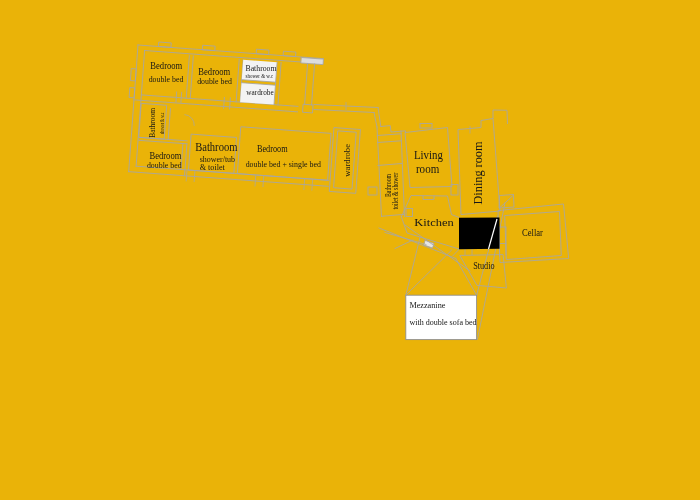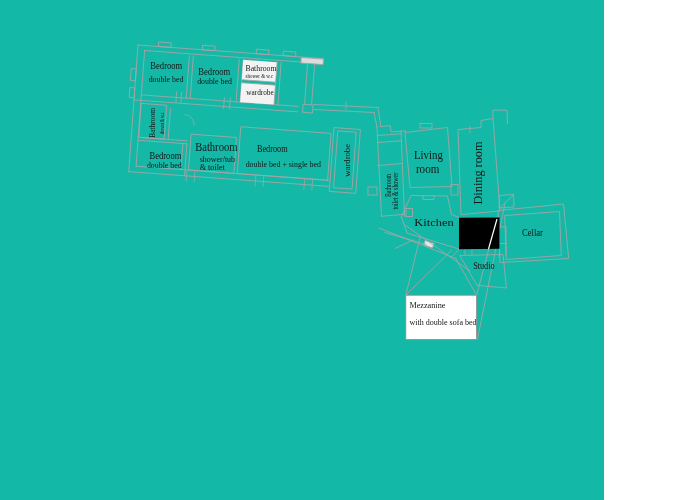--- a/index.html
+++ b/index.html
@@ -1,16 +1,16 @@
 <!DOCTYPE html>
 <html><head>
 <meta charset="utf-8">
 <style>
   html,body{margin:0;padding:0;background:#fff;}
-  .page{position:relative;width:604px;height:500px;background:#14b8a6;overflow:hidden;}
+  .page{position:relative;width:700px;height:500px;background:#eab308;overflow:hidden;}
   svg{position:absolute;left:0;top:0;}
   text{font-family:"Liberation Serif", serif;fill:#161616;}
 </style>
 </head>
 <body>
 <div class="page">
 <svg width="700" height="500" viewBox="0 0 700 500">
 
 <g transform="translate(138,45) rotate(4.2)" stroke="#a6a6a6" fill="none" stroke-width="0.85" stroke-linecap="square">
 

